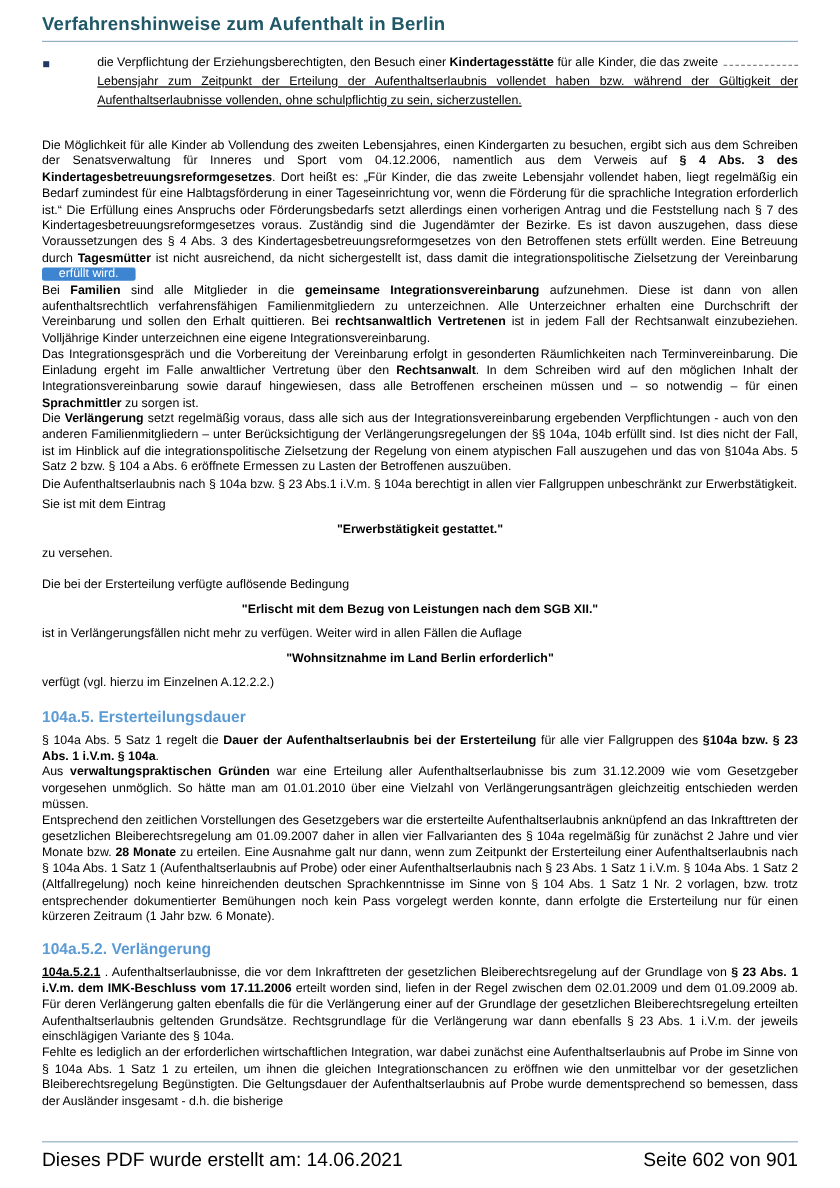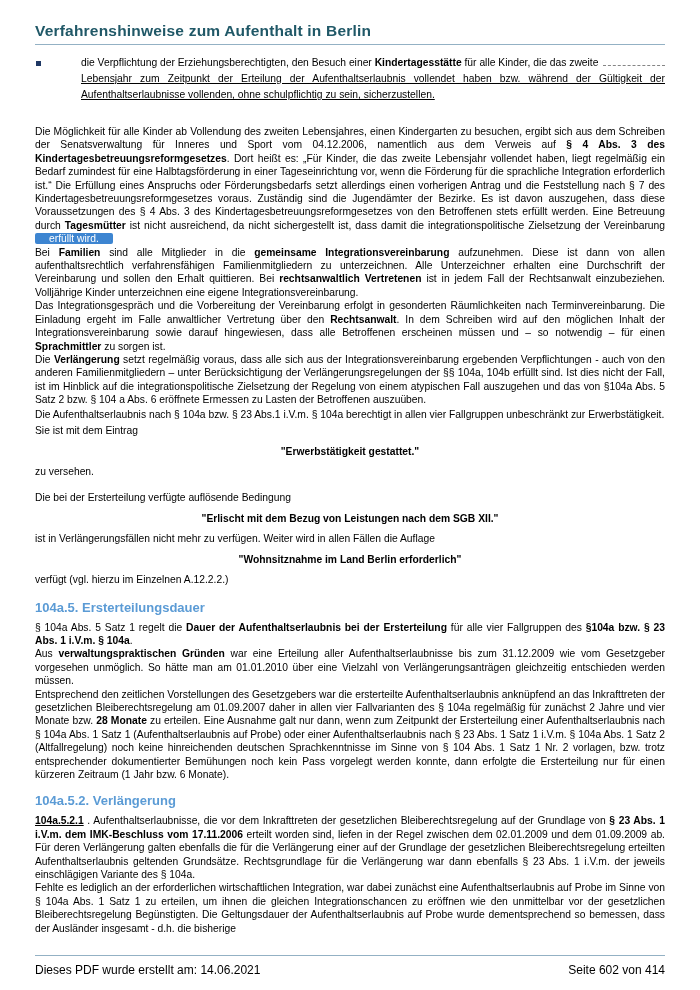--- a/index.html
+++ b/index.html
@@ -1,36 +1,36 @@
 <!DOCTYPE html>
 <html lang="de" style="--title-color: #205867; --heading-color: #5b9bd5; --bullet-color: #1f3864; --rule-color: #93b1c4; --highlight-bg: #3d85d1;"><head>
 <meta charset="utf-8">
 <style>
   html,body{margin:0;padding:0;background:#ffffff;}
   body{width:700px;height:990px;font-family:"Liberation Sans","DejaVu Sans",sans-serif;color:#000;}
   .page{position:relative;width:700px;height:990px;overflow:hidden;background:#fff;}
   .content{padding:8px 35px 0 35px;}
-  .title{color:var(--title-color,#205867);font-size:15.5px;font-weight:bold;margin:14px 0 4px 0;letter-spacing:.2px;}
+  .title{color:var(--title-color,#205867);font-size:15.5px;font-weight:bold;margin:4px 0 4px 0;letter-spacing:.2px;}
   .title-rule{border-top:1px solid var(--rule-color,#93b1c4);margin-bottom:10px;}
   .h2{color:var(--heading-color,#5b9bd5);font-size:13px;font-weight:bold;margin:12px 0 6px 0;}
   .p{font-size:10.3px;line-height:13.4px;text-align:justify;margin:0;}
   .p.loose{line-height:16px;text-align:left;}
   .p.center{text-align:center;margin:5px 0;line-height:15px;}
   .b{font-weight:bold;}
   .u{text-decoration:underline;}
   .hl{background:var(--highlight-bg,#3d85d1);color:#fff;border-radius:2px;padding:0 14px;}
   .bullet{display:flex;margin-top:8px;font-size:10.3px;line-height:16px;gap:32px;}
   .bsquare{flex:0 0 auto;width:5px;height:5px;background:var(--bullet-color,#1f3864);margin:6px 8px 0 1px;}
   .btext{flex:1;}
   .bline1{display:flex;align-items:baseline;}
   .leader{flex:1;min-width:12px;height:.55em;border-bottom:1px dashed #858585;margin-left:5px;}
   .brest{text-align:justify;text-decoration:underline;}
   .footer{position:absolute;left:0;right:0;bottom:0;background:#fff;padding:0 35px 13px 35px;}
   .frule{border-top:1px solid var(--rule-color,#93b1c4);margin-bottom:7px;}
-  .frow{display:flex;justify-content:space-between;font-size:12px;color:#000;}
+  .frow{display:flex;justify-content:space-between;font-size:16px;color:#000;}
 </style>
 </head>
 <body>
 
 <div class="page">
   <div class="content">
     <div class="title">Verfahrenshinweise zum Aufenthalt in Berlin</div>
     <div class="title-rule"></div>
     <div>
         <div class="bullet">
@@ -63,16 +63,16 @@
         <div class="p"><span class="">Entsprechend den zeitlichen Vorstellungen des Gesetzgebers war die ersterteilte Aufenthaltserlaubnis anknüpfend an das Inkrafttreten der gesetzlichen Bleiberechtsregelung am 01.09.2007 daher in allen vier Fallvarianten des § 104a regelmäßig für zunächst 2 Jahre und vier Monate bzw. </span><span class="b">28 Monate</span><span class=""> zu erteilen. Eine Ausnahme galt nur dann, wenn zum Zeitpunkt der Ersterteilung einer Aufenthaltserlaubnis nach § 104a Abs. 1 Satz 1 (Aufenthaltserlaubnis auf Probe) oder einer Aufenthaltserlaubnis nach § 23 Abs. 1 Satz 1 i.V.m. § 104a Abs. 1 Satz 2 (Altfallregelung) noch keine hinreichenden deutschen Sprachkenntnisse im Sinne von § 104 Abs. 1 Satz 1 Nr. 2 vorlagen, bzw. trotz entsprechender dokumentierter Bemühungen noch kein Pass vorgelegt werden konnte, dann erfolgte die Ersterteilung nur für einen kürzeren Zeitraum (1 Jahr bzw. 6 Monate).</span></div>
         <div class="h2">104a.5.2. Verlängerung</div>
         <div class="p"><span class="b u">104a.5.2.1</span><span class=""> .  Aufenthaltserlaubnisse, die vor dem Inkrafttreten der gesetzlichen Bleiberechtsregelung auf der Grundlage von </span><span class="b">§ 23 Abs. 1 i.V.m. dem IMK-Beschluss vom 17.11.2006</span><span class=""> erteilt worden sind, liefen in der Regel zwischen dem 02.01.2009 und dem 01.09.2009 ab. Für deren Verlängerung galten ebenfalls die für die Verlängerung einer auf der Grundlage der gesetzlichen Bleiberechtsregelung erteilten Aufenthaltserlaubnis geltenden Grundsätze. Rechtsgrundlage für die Verlängerung war dann ebenfalls § 23 Abs. 1 i.V.m. der jeweils einschlägigen Variante des § 104a.</span></div>
         <div class="p"><span class="">Fehlte es lediglich an der erforderlichen wirtschaftlichen Integration, war dabei zunächst eine Aufenthaltserlaubnis auf Probe im Sinne von § 104a Abs. 1 Satz 1 zu erteilen, um ihnen die gleichen Integrationschancen zu eröffnen wie den unmittelbar vor der gesetzlichen Bleiberechtsregelung Begünstigten. Die Geltungsdauer der Aufenthaltserlaubnis auf Probe wurde dementsprechend so bemessen, dass der Ausländer insgesamt - d.h. die bisherige</span></div>
       </div>
   </div>
   <div class="footer">
     <div class="frule"></div>
     <div class="frow">
       <span>Dieses PDF wurde erstellt am: 14.06.2021</span>
-      <span>Seite 602 von 414</span>
+      <span>Seite 602 von 901</span>
     </div>
   </div>
 </div>
 
 </body></html>

